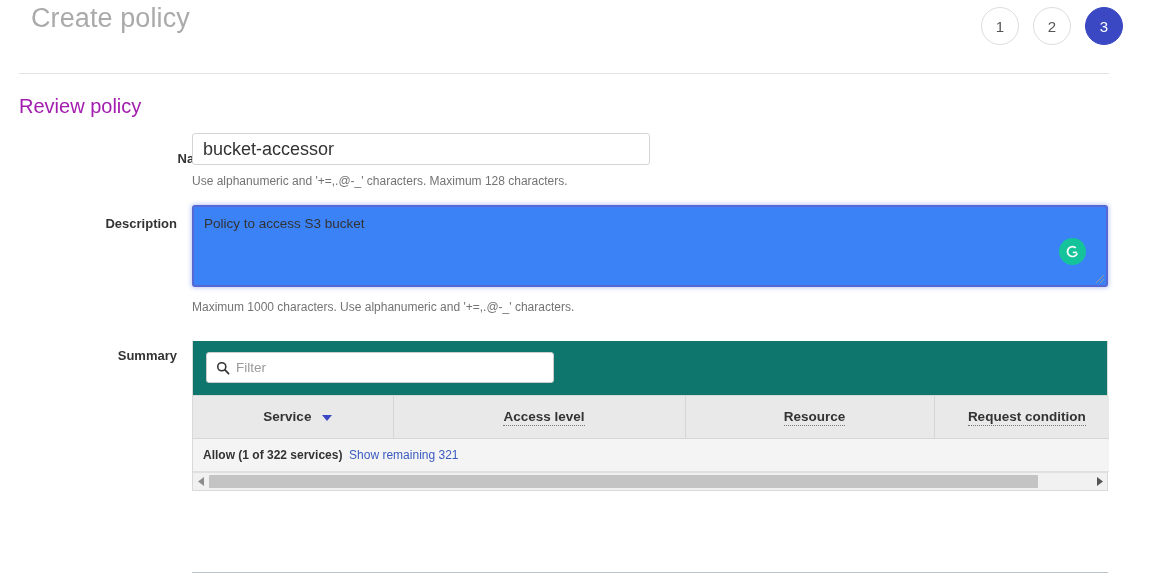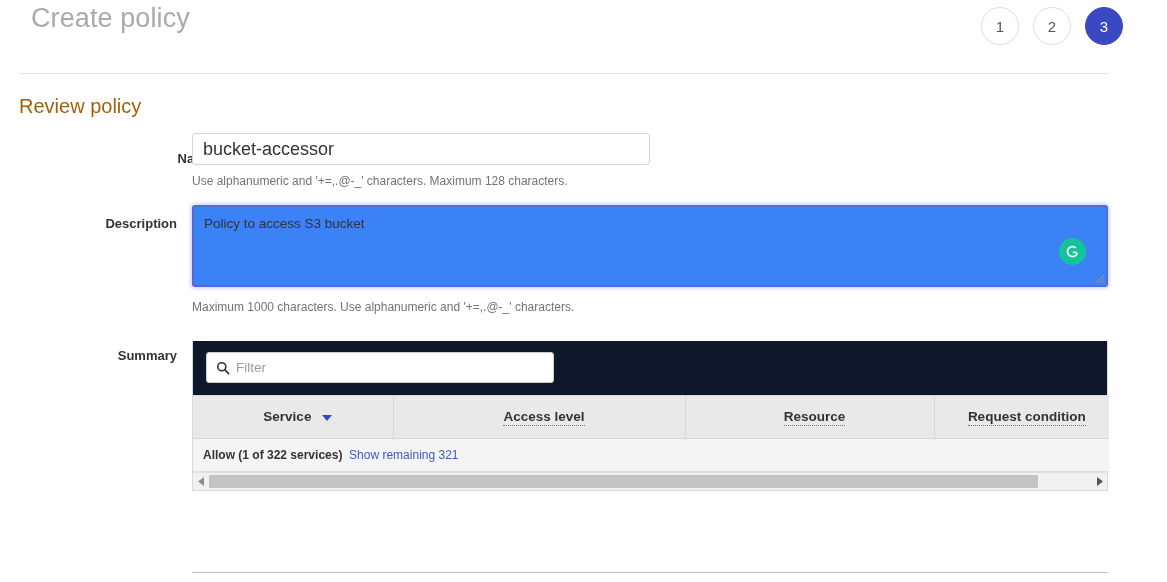--- a/index.html
+++ b/index.html
@@ -66,21 +66,21 @@
     width: 1090px;
     height: 1px;
     background: #e3e3e3;
   }
 
   
   .section-title {
     position: absolute;
     left: 19px; top: 95px;
     font-size: 20px;
-    color: #a16207;
+    color: #a21caf;
     font-weight: 400;
     white-space: nowrap;
   }
 
   
   .field-label {
     position: absolute;
     font-weight: bold;
     font-size: 13px;
     color: #333333;
@@ -158,21 +158,21 @@
   .summary-panel {
     position: absolute;
     left: 192px; top: 341px;
     width: 916px;
     border: 1px solid #d9d9d9;
     border-top: none;
     box-sizing: border-box;
     background: #ffffff;
   }
   .filter-bar {
-    background: #0f172a;
+    background: #0f766e;
     border-bottom: 1px solid #d9d9d9;
     padding: 11px 13px;
     box-sizing: border-box;
     height: 55px;
   }
   .filter-box {
     position: relative;
     width: 348px;
     height: 31px;
     background: #ffffff;

